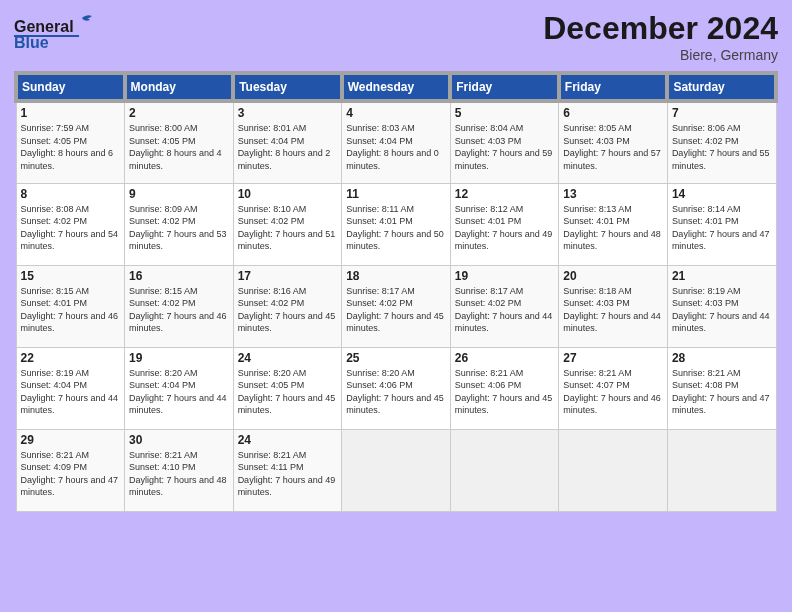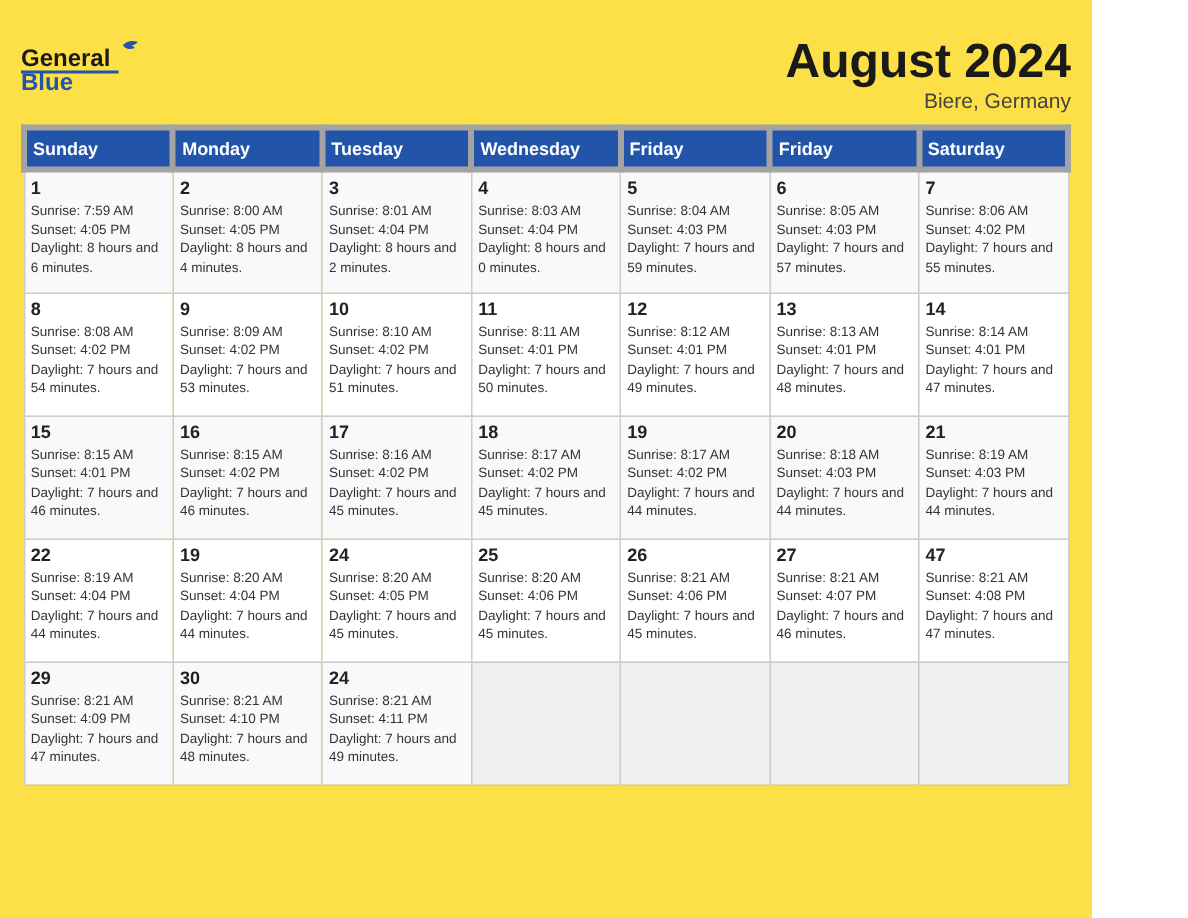--- a/index.html
+++ b/index.html
@@ -4,24 +4,24 @@
   <style>
     * { margin: 0; padding: 0; box-sizing: border-box; }
     body {
       font-family: Arial, sans-serif;
       background: #fff;
       width: 792px;
       height: 612px;
       overflow: hidden;
     }
     .page {
-      width: 728px;
+      width: 792px;
       height: 612px;
-      padding: 22px 14px;
-      background: #fde047;
+      padding: 10px 14px;
+      background: #c4b5fd;
     }
     .header {
       display: flex;
       justify-content: space-between;
       align-items: flex-start;
       margin-bottom: 8px;
     }
     .logo {
       display: flex;
       flex-direction: column;
@@ -95,21 +95,21 @@
         <path d="M68 8 Q72 4 78 6 Q74 10 68 8Z" fill="#2255aa"></path>
         <path d="M68 8 Q72 6 76 10 Q70 12 68 8Z" fill="#2255aa"></path>
 
         <text x="0" y="22" font-family="Arial" font-size="16" font-weight="bold" fill="#1a1a1a">General</text>
 
         <line x1="0" y1="26" x2="65" y2="26" stroke="#2255aa" stroke-width="2"></line>
         <text x="0" y="38" font-family="Arial" font-size="16" font-weight="bold" fill="#2255aa">Blue</text>
       </svg>
     </div>
     <div class="title-area">
-      <div class="month-title">August 2024</div>
+      <div class="month-title">December 2024</div>
       <div class="location">Biere, Germany</div>
     </div>
   </div>
 
   <table class="calendar-table">
     <thead>
       <tr>
         <th>Sunday</th>
         <th>Monday</th>
         <th>Tuesday</th>
@@ -147,21 +147,21 @@
           <td><span class="day-num">20</span><span class="cell-text">Sunrise: 8:18 AM<br>Sunset: 4:03 PM<br>Daylight: 7 hours and 44 minutes.</span></td>
           <td><span class="day-num">21</span><span class="cell-text">Sunrise: 8:19 AM<br>Sunset: 4:03 PM<br>Daylight: 7 hours and 44 minutes.</span></td>
         </tr>
         <tr>
           <td><span class="day-num">22</span><span class="cell-text">Sunrise: 8:19 AM<br>Sunset: 4:04 PM<br>Daylight: 7 hours and 44 minutes.</span></td>
           <td><span class="day-num">19</span><span class="cell-text">Sunrise: 8:20 AM<br>Sunset: 4:04 PM<br>Daylight: 7 hours and 44 minutes.</span></td>
           <td><span class="day-num">24</span><span class="cell-text">Sunrise: 8:20 AM<br>Sunset: 4:05 PM<br>Daylight: 7 hours and 45 minutes.</span></td>
           <td><span class="day-num">25</span><span class="cell-text">Sunrise: 8:20 AM<br>Sunset: 4:06 PM<br>Daylight: 7 hours and 45 minutes.</span></td>
           <td><span class="day-num">26</span><span class="cell-text">Sunrise: 8:21 AM<br>Sunset: 4:06 PM<br>Daylight: 7 hours and 45 minutes.</span></td>
           <td><span class="day-num">27</span><span class="cell-text">Sunrise: 8:21 AM<br>Sunset: 4:07 PM<br>Daylight: 7 hours and 46 minutes.</span></td>
-          <td><span class="day-num">47</span><span class="cell-text">Sunrise: 8:21 AM<br>Sunset: 4:08 PM<br>Daylight: 7 hours and 47 minutes.</span></td>
+          <td><span class="day-num">28</span><span class="cell-text">Sunrise: 8:21 AM<br>Sunset: 4:08 PM<br>Daylight: 7 hours and 47 minutes.</span></td>
         </tr>
         <tr>
           <td><span class="day-num">29</span><span class="cell-text">Sunrise: 8:21 AM<br>Sunset: 4:09 PM<br>Daylight: 7 hours and 47 minutes.</span></td>
           <td><span class="day-num">30</span><span class="cell-text">Sunrise: 8:21 AM<br>Sunset: 4:10 PM<br>Daylight: 7 hours and 48 minutes.</span></td>
           <td><span class="day-num">24</span><span class="cell-text">Sunrise: 8:21 AM<br>Sunset: 4:11 PM<br>Daylight: 7 hours and 49 minutes.</span></td>
           <td class="empty-cell"></td>
           <td class="empty-cell"></td>
           <td class="empty-cell"></td>
           <td class="empty-cell"></td>
         </tr>

